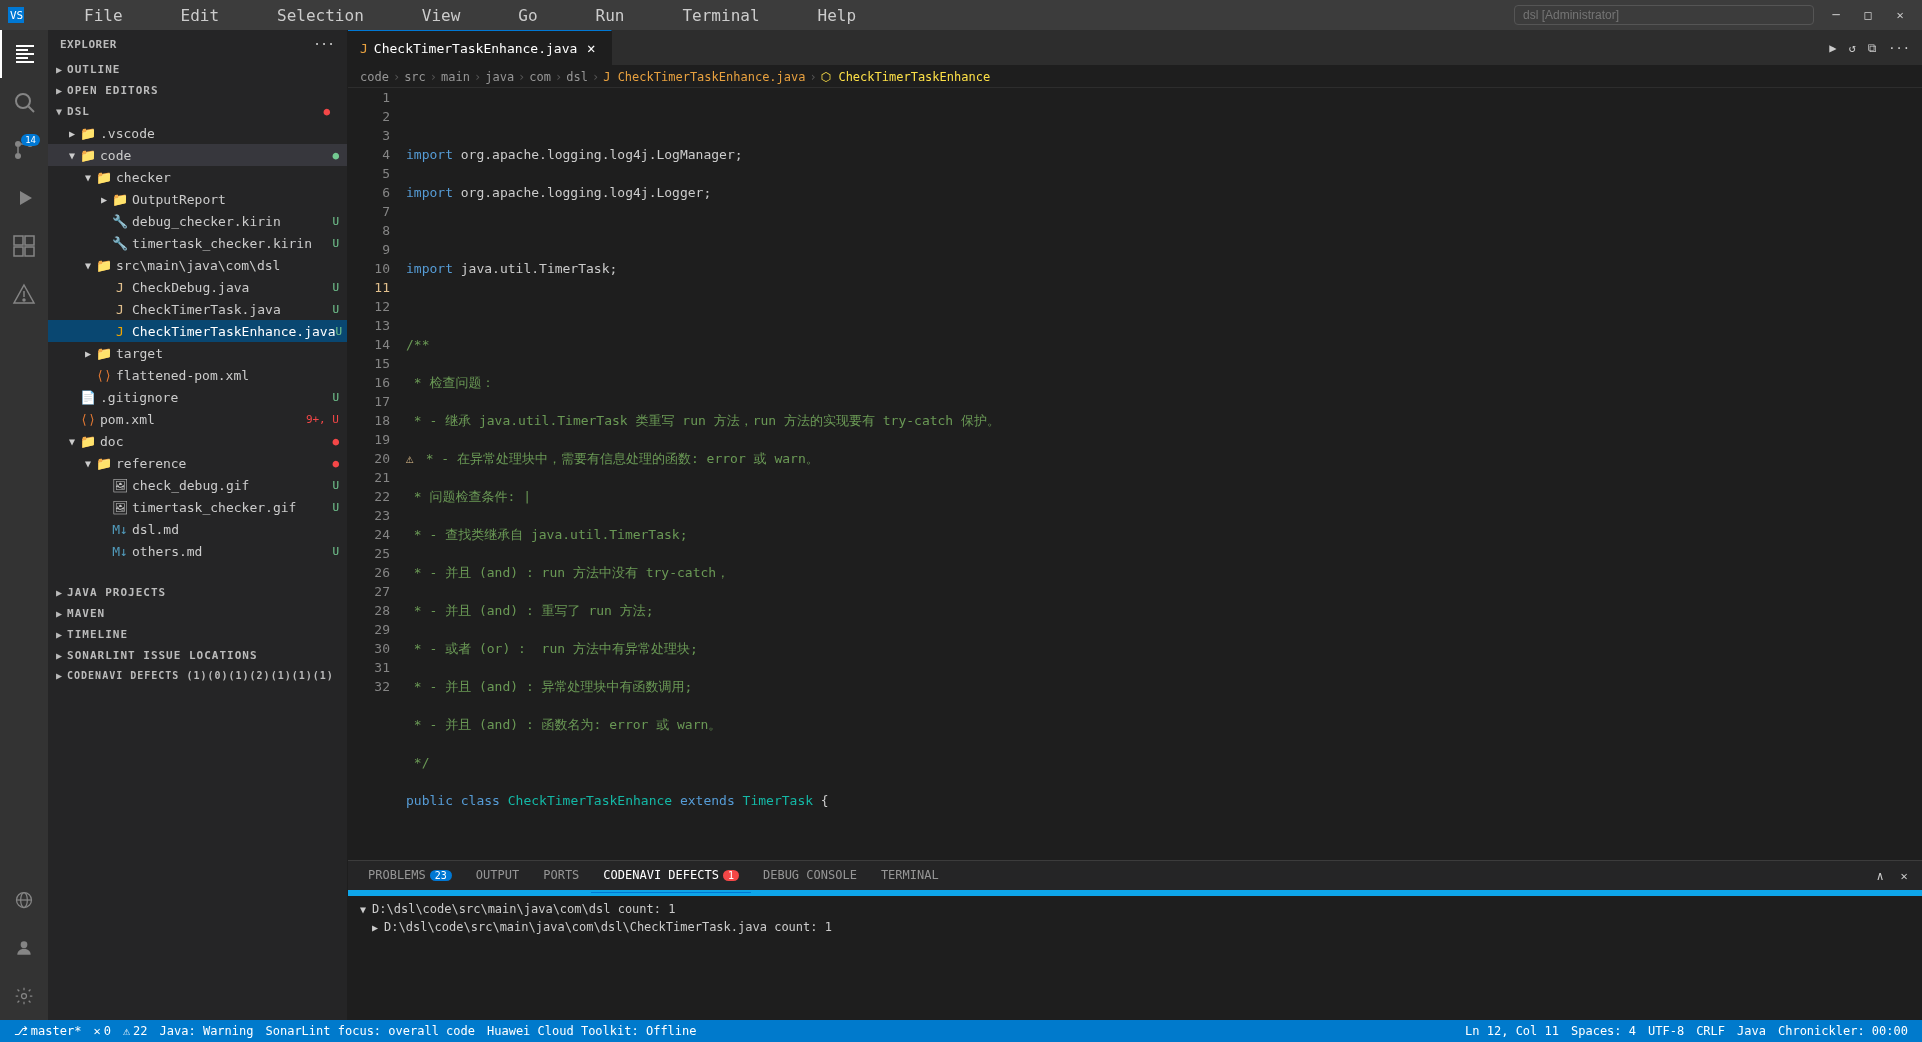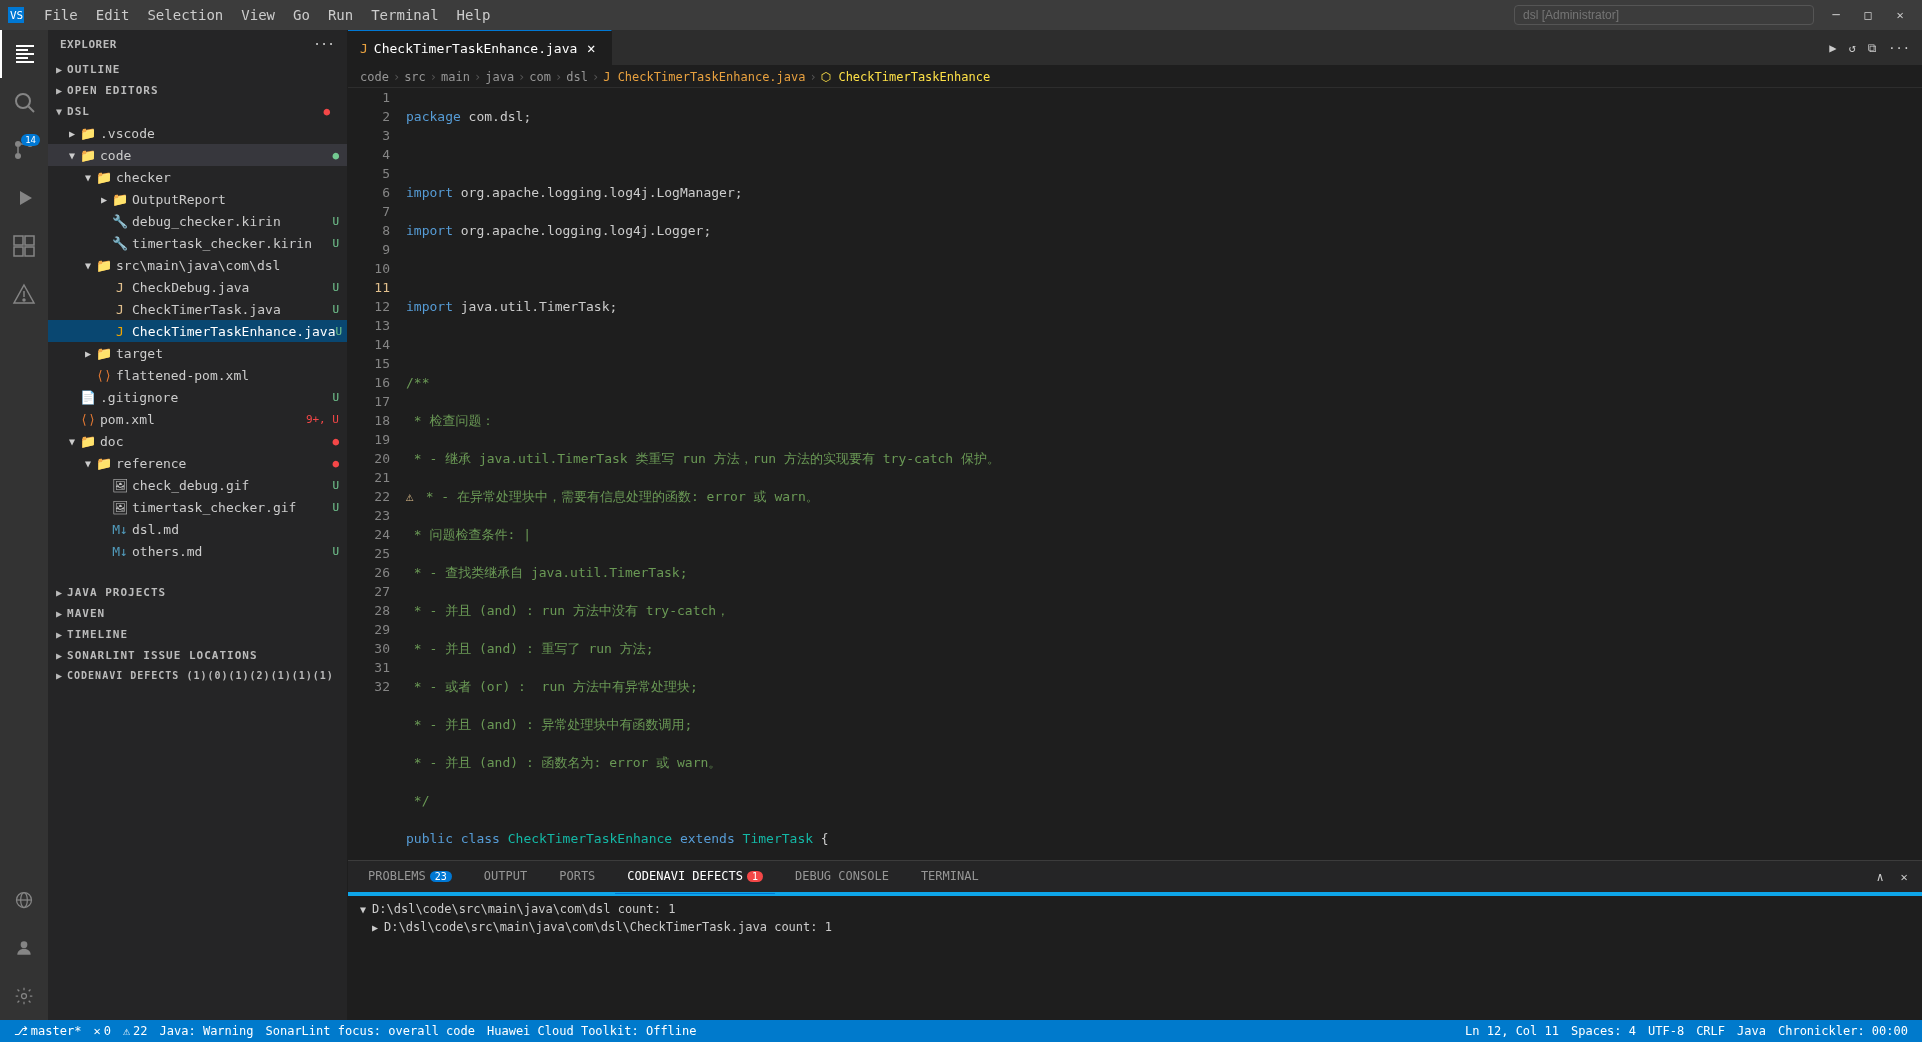--- a/index.html
+++ b/index.html
@@ -26,21 +26,22 @@
       flex-shrink: 0;
     }
     .titlebar-menu {
       display: flex;
       gap: 2px;
     }
     .titlebar-menu span {
       padding: 2px 8px;
       cursor: pointer;
       color: #cccccc;
-      font-size: 14px;
+      font-size: 16px;
+      margin-left: 40px;
     }
     .titlebar-app-icon {
       width: 16px;
       height: 16px;
       margin-right: 4px;
     }
     .titlebar-search {
       flex: 1;
       display: flex;
       justify-content: flex-end;
@@ -285,22 +286,22 @@
       flex-shrink: 0;
       display: flex;
       flex-direction: column;
     }
     .panel-tabs {
       height: 35px;
       background: #252526;
       display: flex;
       align-items: center;
       padding: 0 8px;
-      gap: 8px;
-      border-bottom: 4px solid #0ea5e9;
+      gap: 0;
+      border-bottom: 6px solid #0ea5e9;
       flex-shrink: 0;
     }
     .panel-tab {
       padding: 0 12px;
       height: 35px;
       display: flex;
       align-items: center;
       cursor: pointer;
       color: #969696;
       font-size: 12px;
@@ -751,21 +752,20 @@
             <div>25</div>
           <div>26</div>
             <div>27</div>
             <div>28</div>
             <div>29</div>
             <div>30</div>
           <div>31</div>
             <div>32</div>
         </div>
         <div class="code-content">
-<span class="code-line"><span class="kw">package</span> com.dsl;</span>
 <span class="code-line"></span>
 <span class="code-line"><span class="kw">import</span> org.apache.logging.log4j.LogManager;</span>
 <span class="code-line"><span class="kw">import</span> org.apache.logging.log4j.Logger;</span>
 <span class="code-line"></span>
 <span class="code-line"><span class="kw">import</span> java.util.TimerTask;</span>
 <span class="code-line"></span>
 <span class="code-line"><span class="cmt">/**</span></span>
 <span class="code-line"><span class="cmt"> * 检查问题：</span></span>
 <span class="code-line"><span class="cmt"> * - 继承 java.util.TimerTask 类重写 run 方法，run 方法的实现要有 try-catch 保护。</span></span>
 <span class="code-line"><span style="color:#e2c08d; margin-right:4px;">⚠</span><span class="cmt"> * - 在异常处理块中，需要有信息处理的函数: error 或 warn。</span></span>

